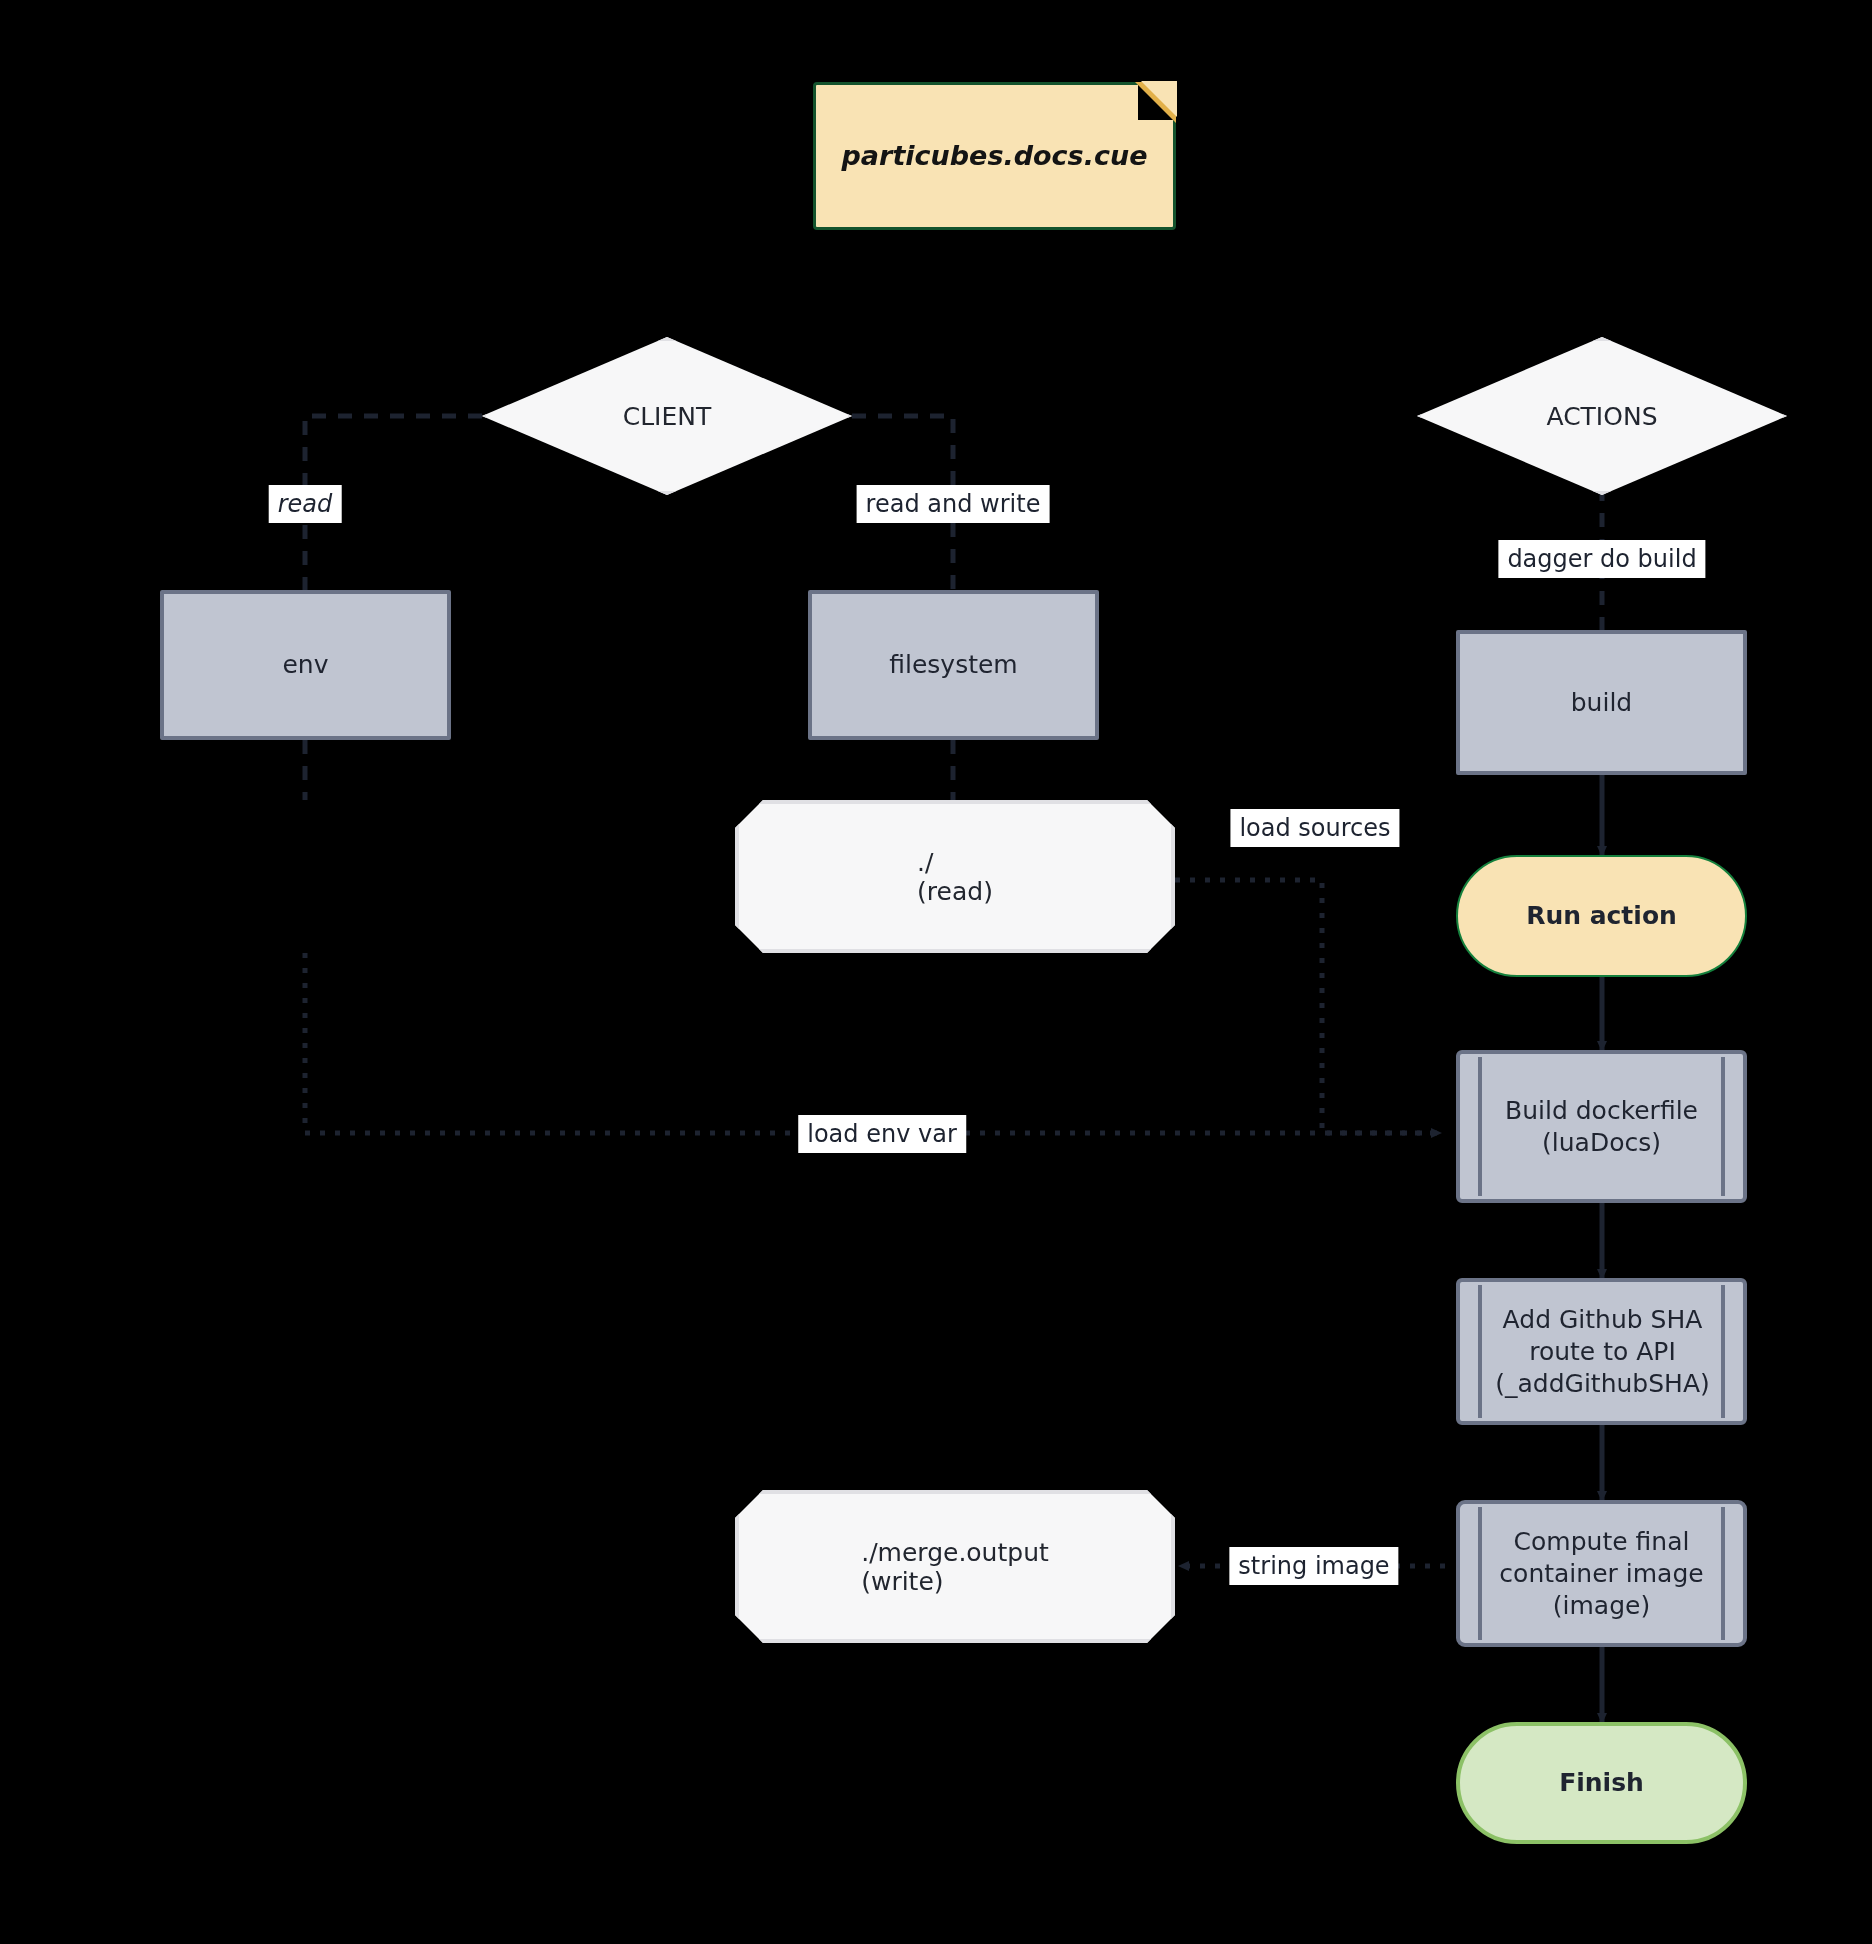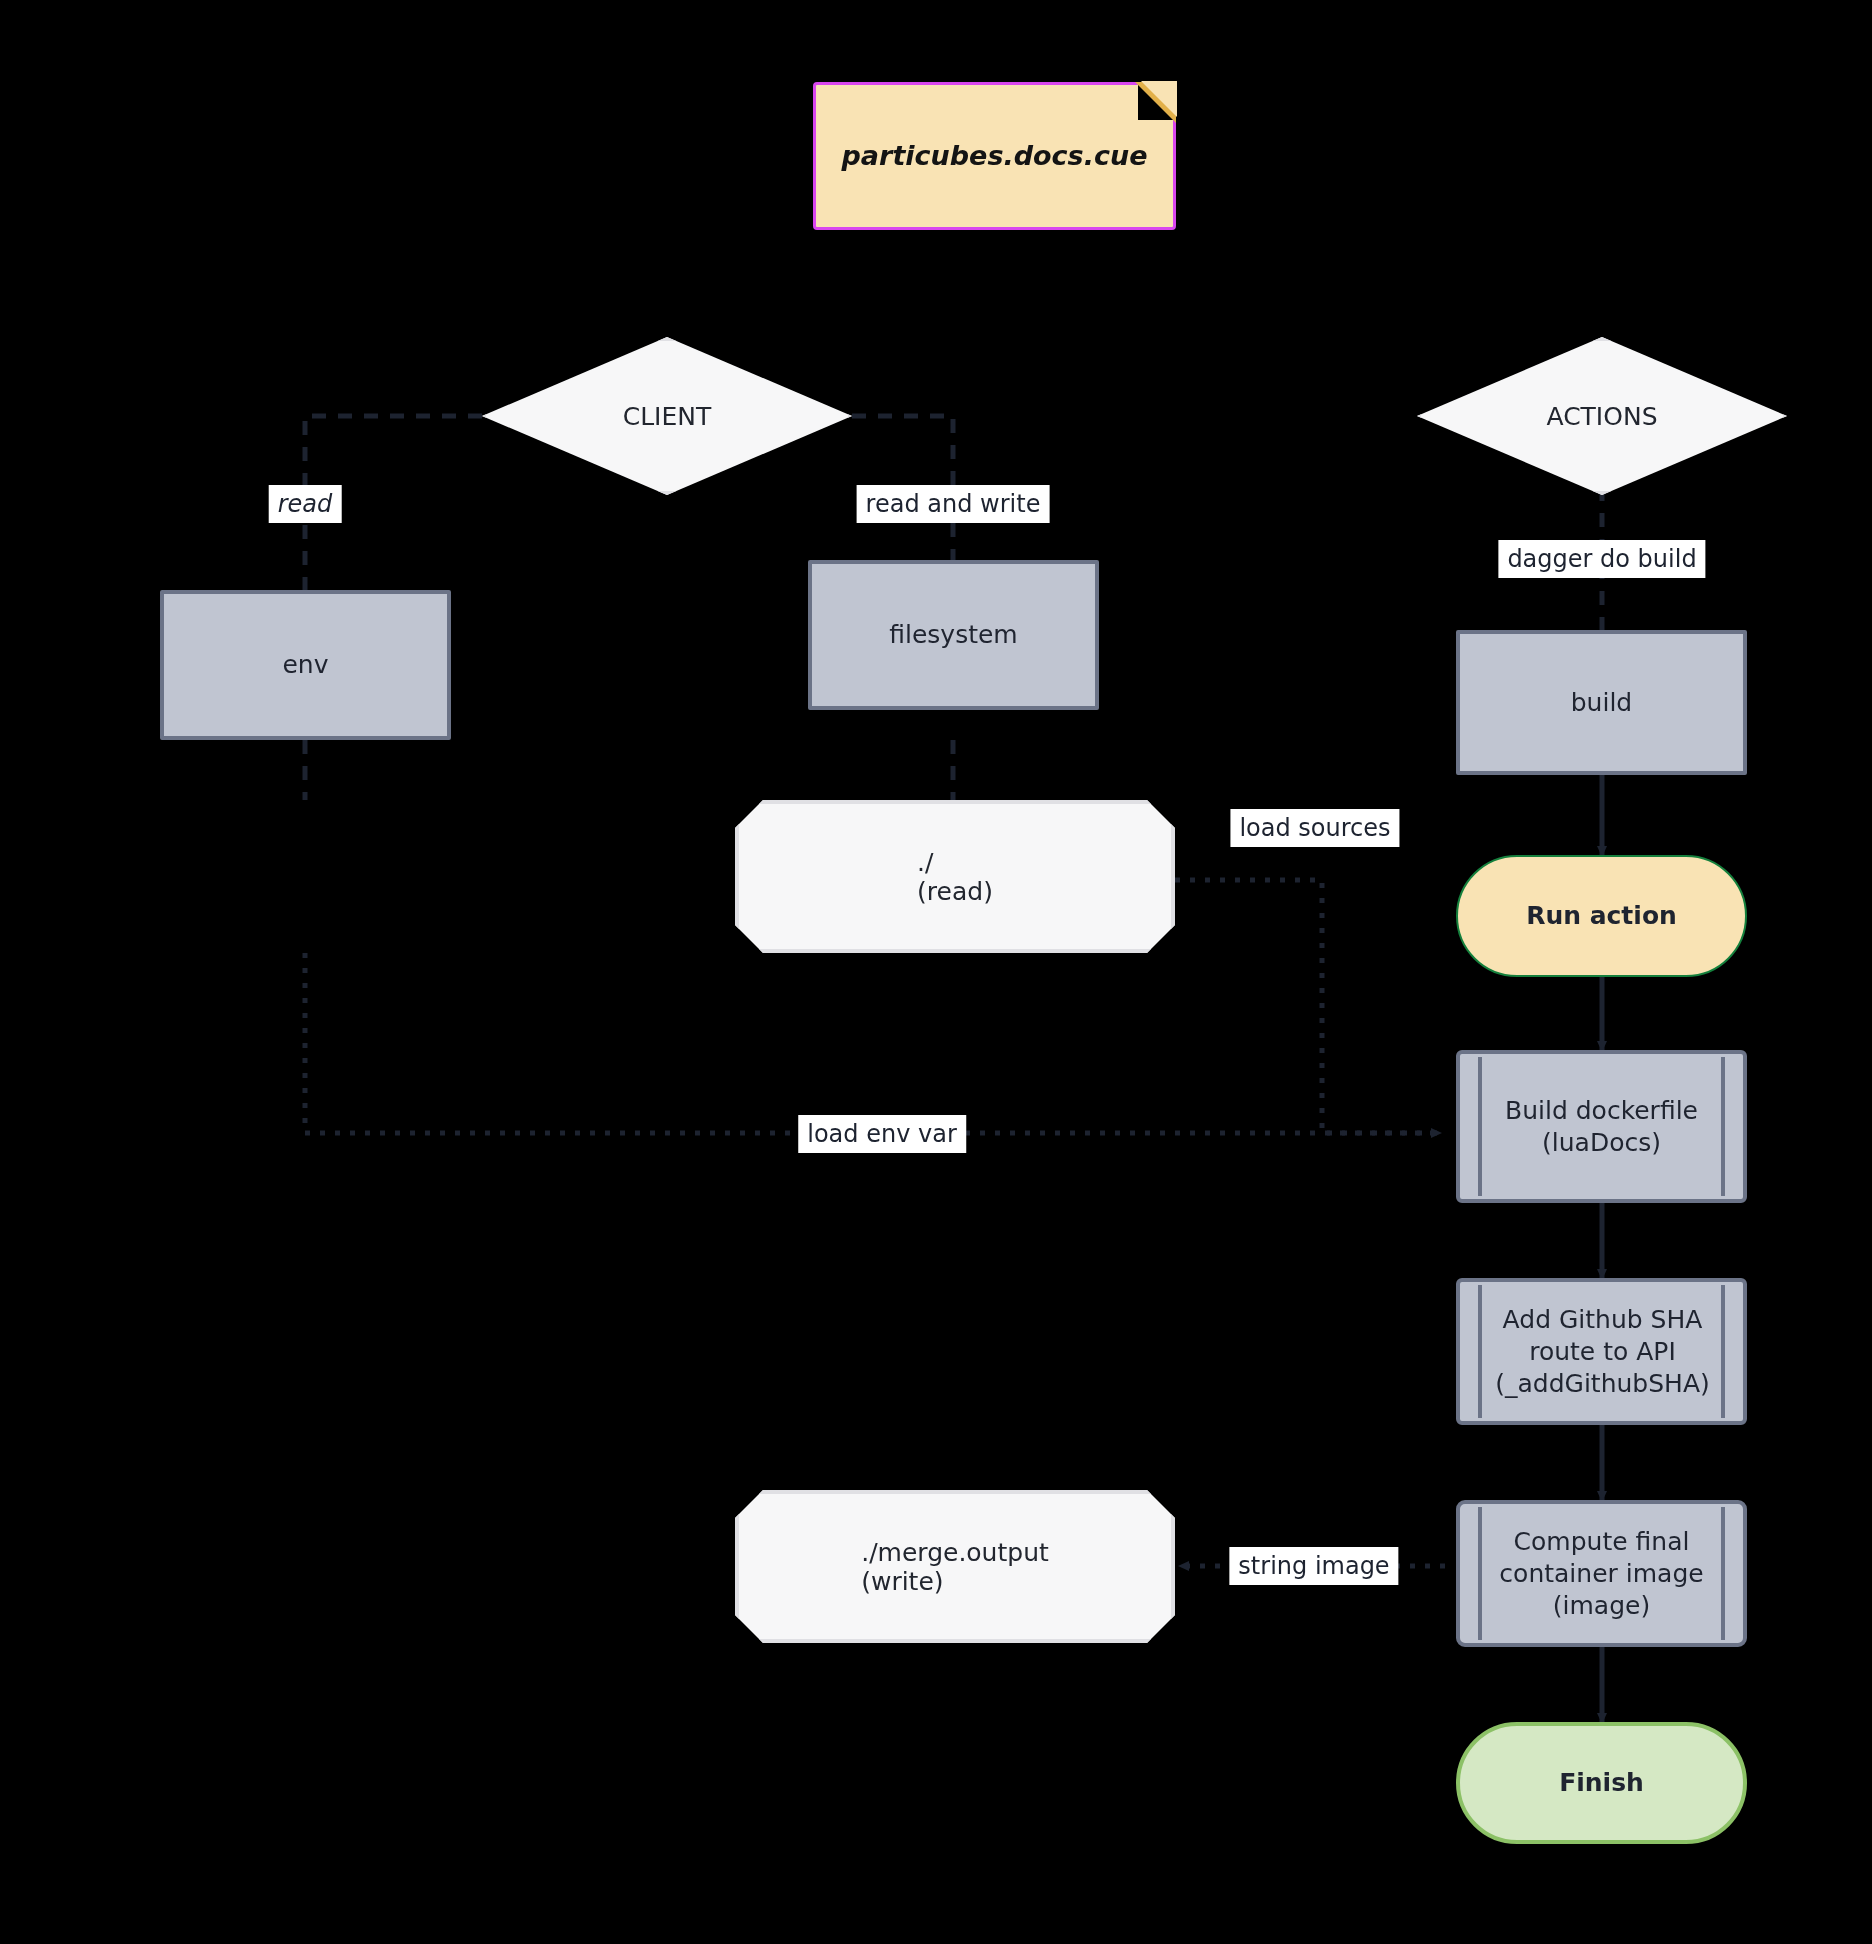--- a/index.html
+++ b/index.html
@@ -5,21 +5,21 @@
   html,body{margin:0;padding:0;background:#000;}
   body{width:1872px;height:1944px;position:relative;overflow:hidden;
        font-family:"DejaVu Sans","Liberation Sans",sans-serif;}
   #stage{position:absolute;left:0;top:0;width:1872px;height:1944px;}
   svg.edges{position:absolute;left:0;top:0;width:1872px;height:1944px;}
 
   .node{position:absolute;box-sizing:border-box;display:flex;align-items:center;
         justify-content:center;text-align:center;color:#1f2430;line-height:1.28;}
 
   
-  .note{background:#f9e3b4;border:3px solid #d946ef;border-radius:4px;
+  .note{background:#f9e3b4;border:3px solid #14532d;border-radius:4px;
         font-style:italic;font-weight:bold;font-size:27px;color:#141414;}
   .note .fold{position:absolute;right:-3px;top:-3px;width:38px;height:38px;
         background:#000;}
   .note .fold u{position:absolute;right:0;top:0;width:0;height:0;display:block;
         border-left:41px solid transparent;border-top:41px solid #e2b04a;}
   .note .fold s{position:absolute;right:-1px;top:-1px;width:0;height:0;display:block;
         border-left:36px solid transparent;border-top:36px solid #f9e3b4;}
 
   
   .diamond{position:absolute;}
@@ -113,21 +113,21 @@
 
   <div class="diamond" style="left:1417px;top:337px;width:370px;height:158px;">
     <div class="shp"></div>
     <div class="lbl">ACTIONS</div>
   </div>
 
   <div class="node proc" style="left:160px;top:590px;width:291px;height:150px;">
     <span>env</span>
   </div>
 
-  <div class="node proc" style="left:808px;top:560px;width:291px;height:150px;">
+  <div class="node proc" style="left:808px;top:590px;width:291px;height:150px;">
     <span>filesystem</span>
   </div>
 
   <div class="node proc" style="left:1456px;top:630px;width:291px;height:145px;">
     <span>build</span>
   </div>
 
 
   <div class="oct" style="left:735px;top:800px;width:440px;height:153px;">
     <div class="shp"></div>

